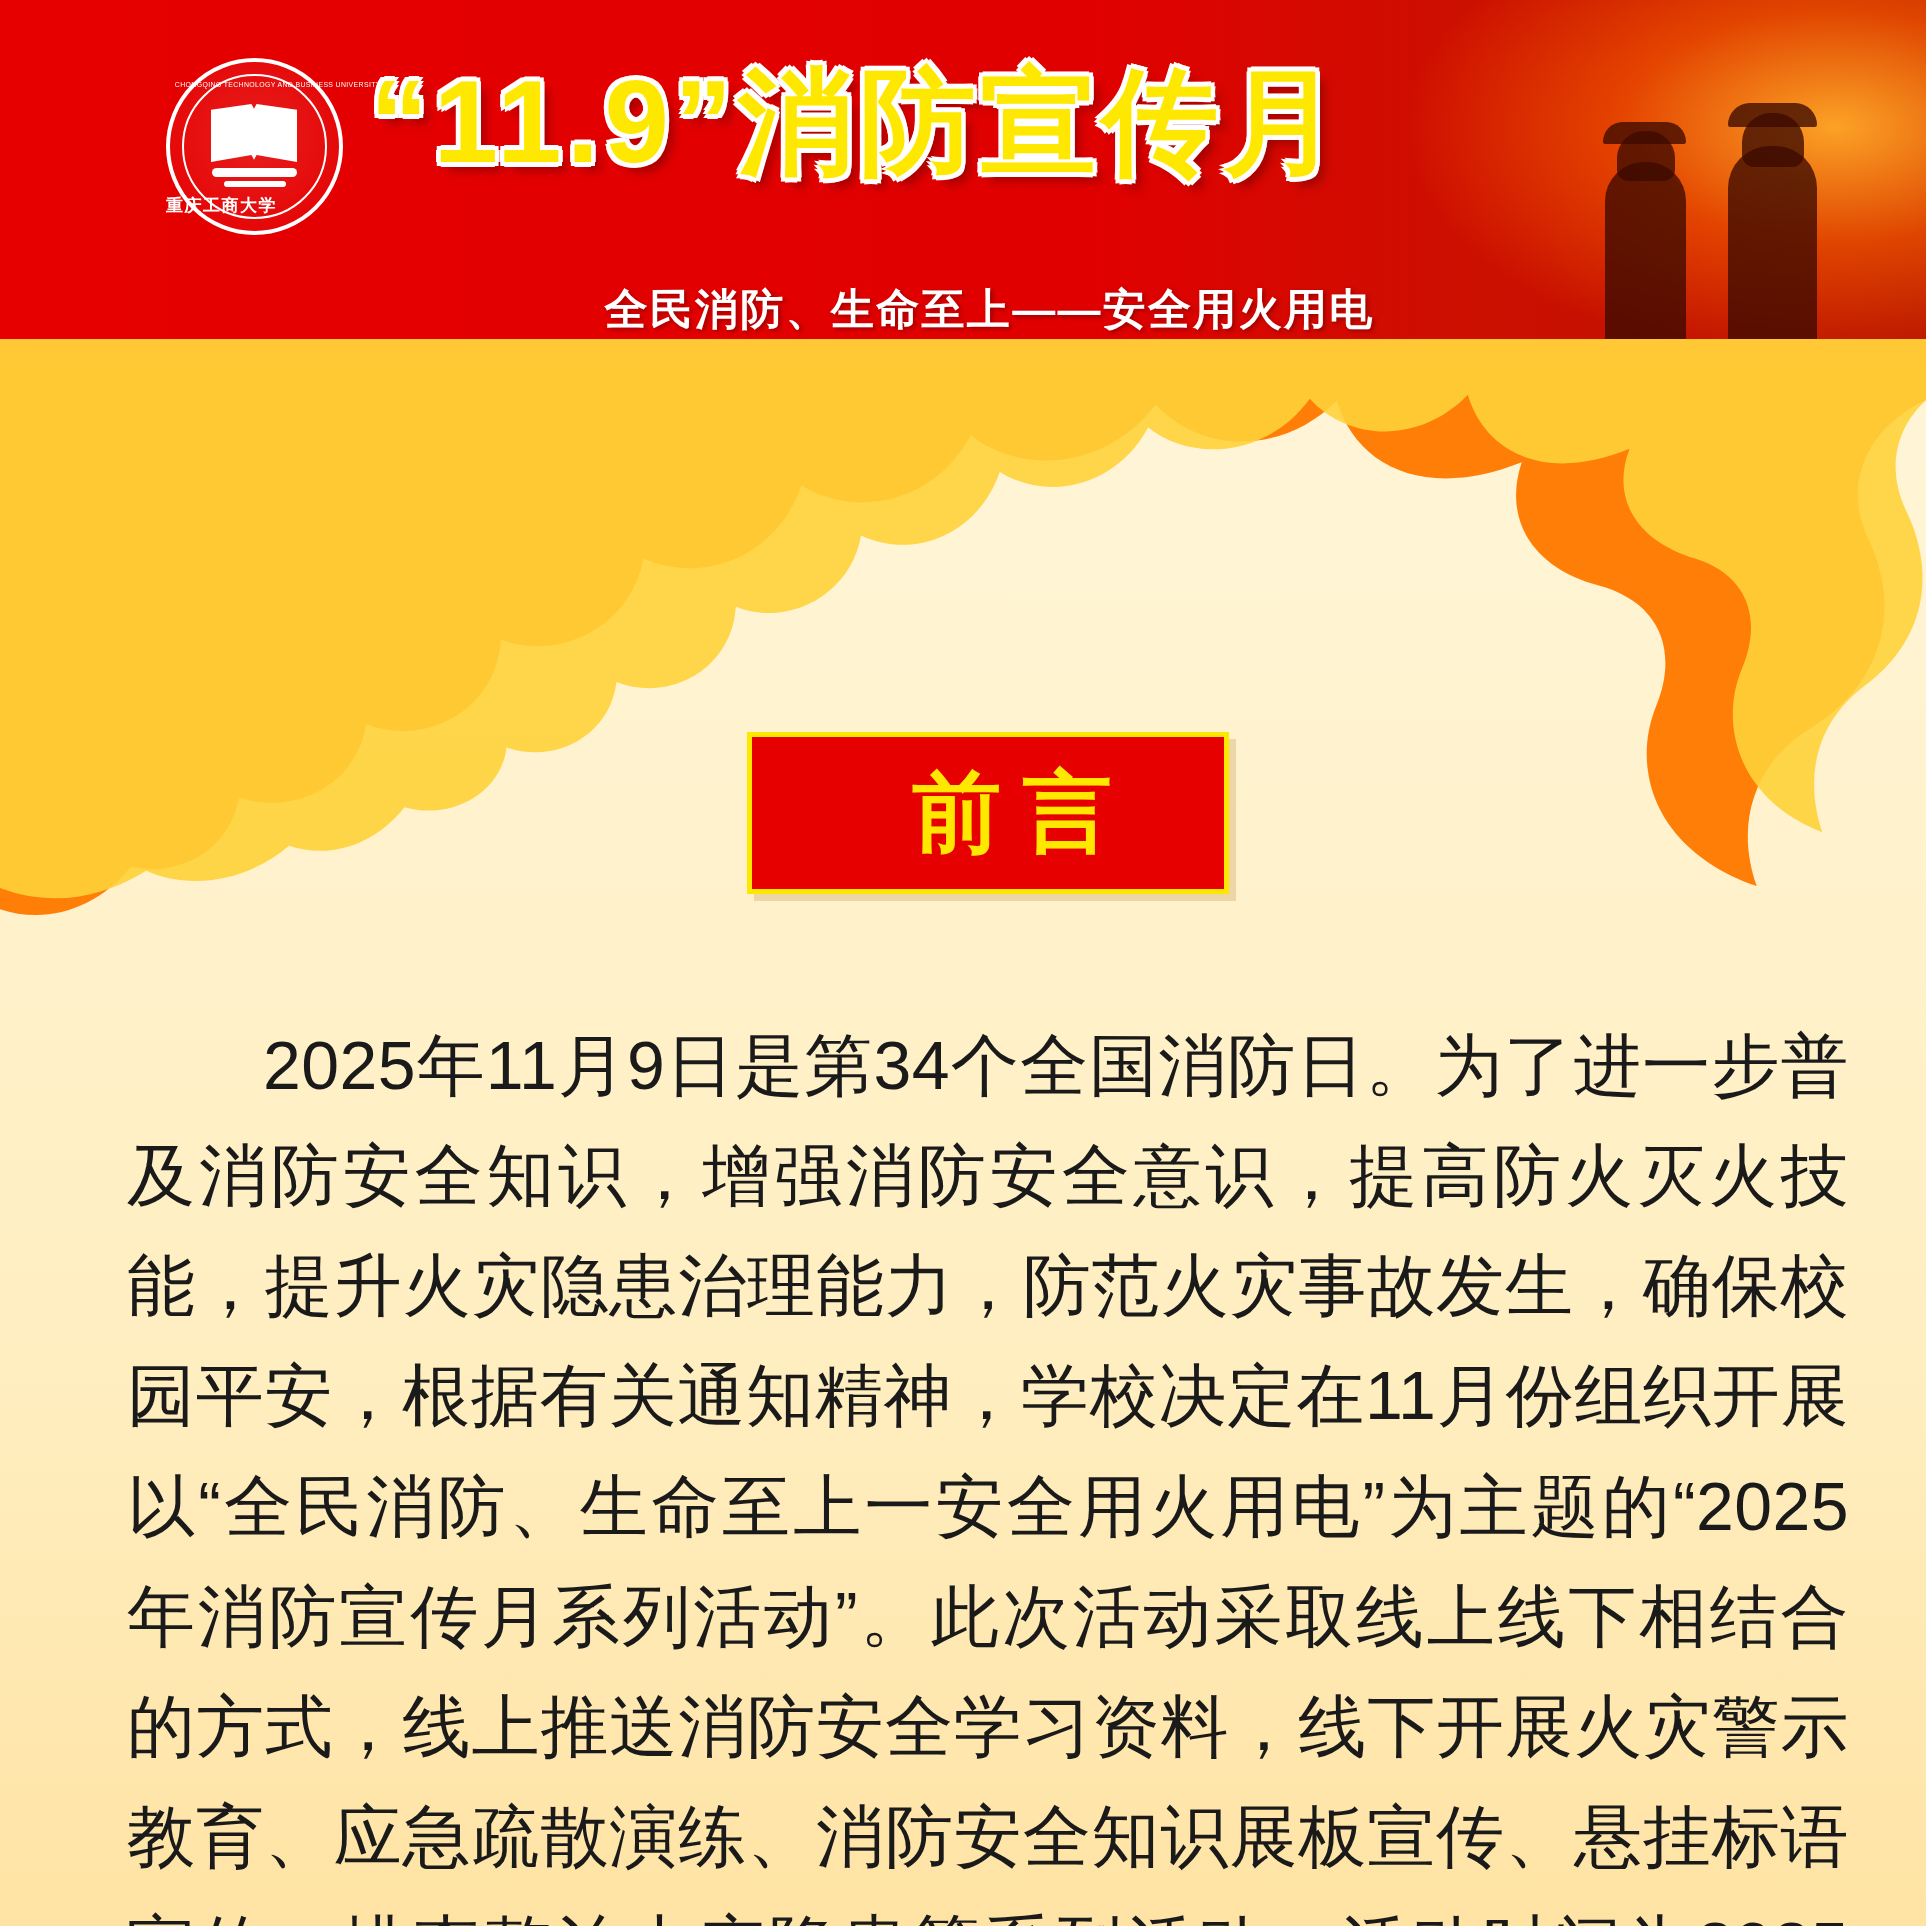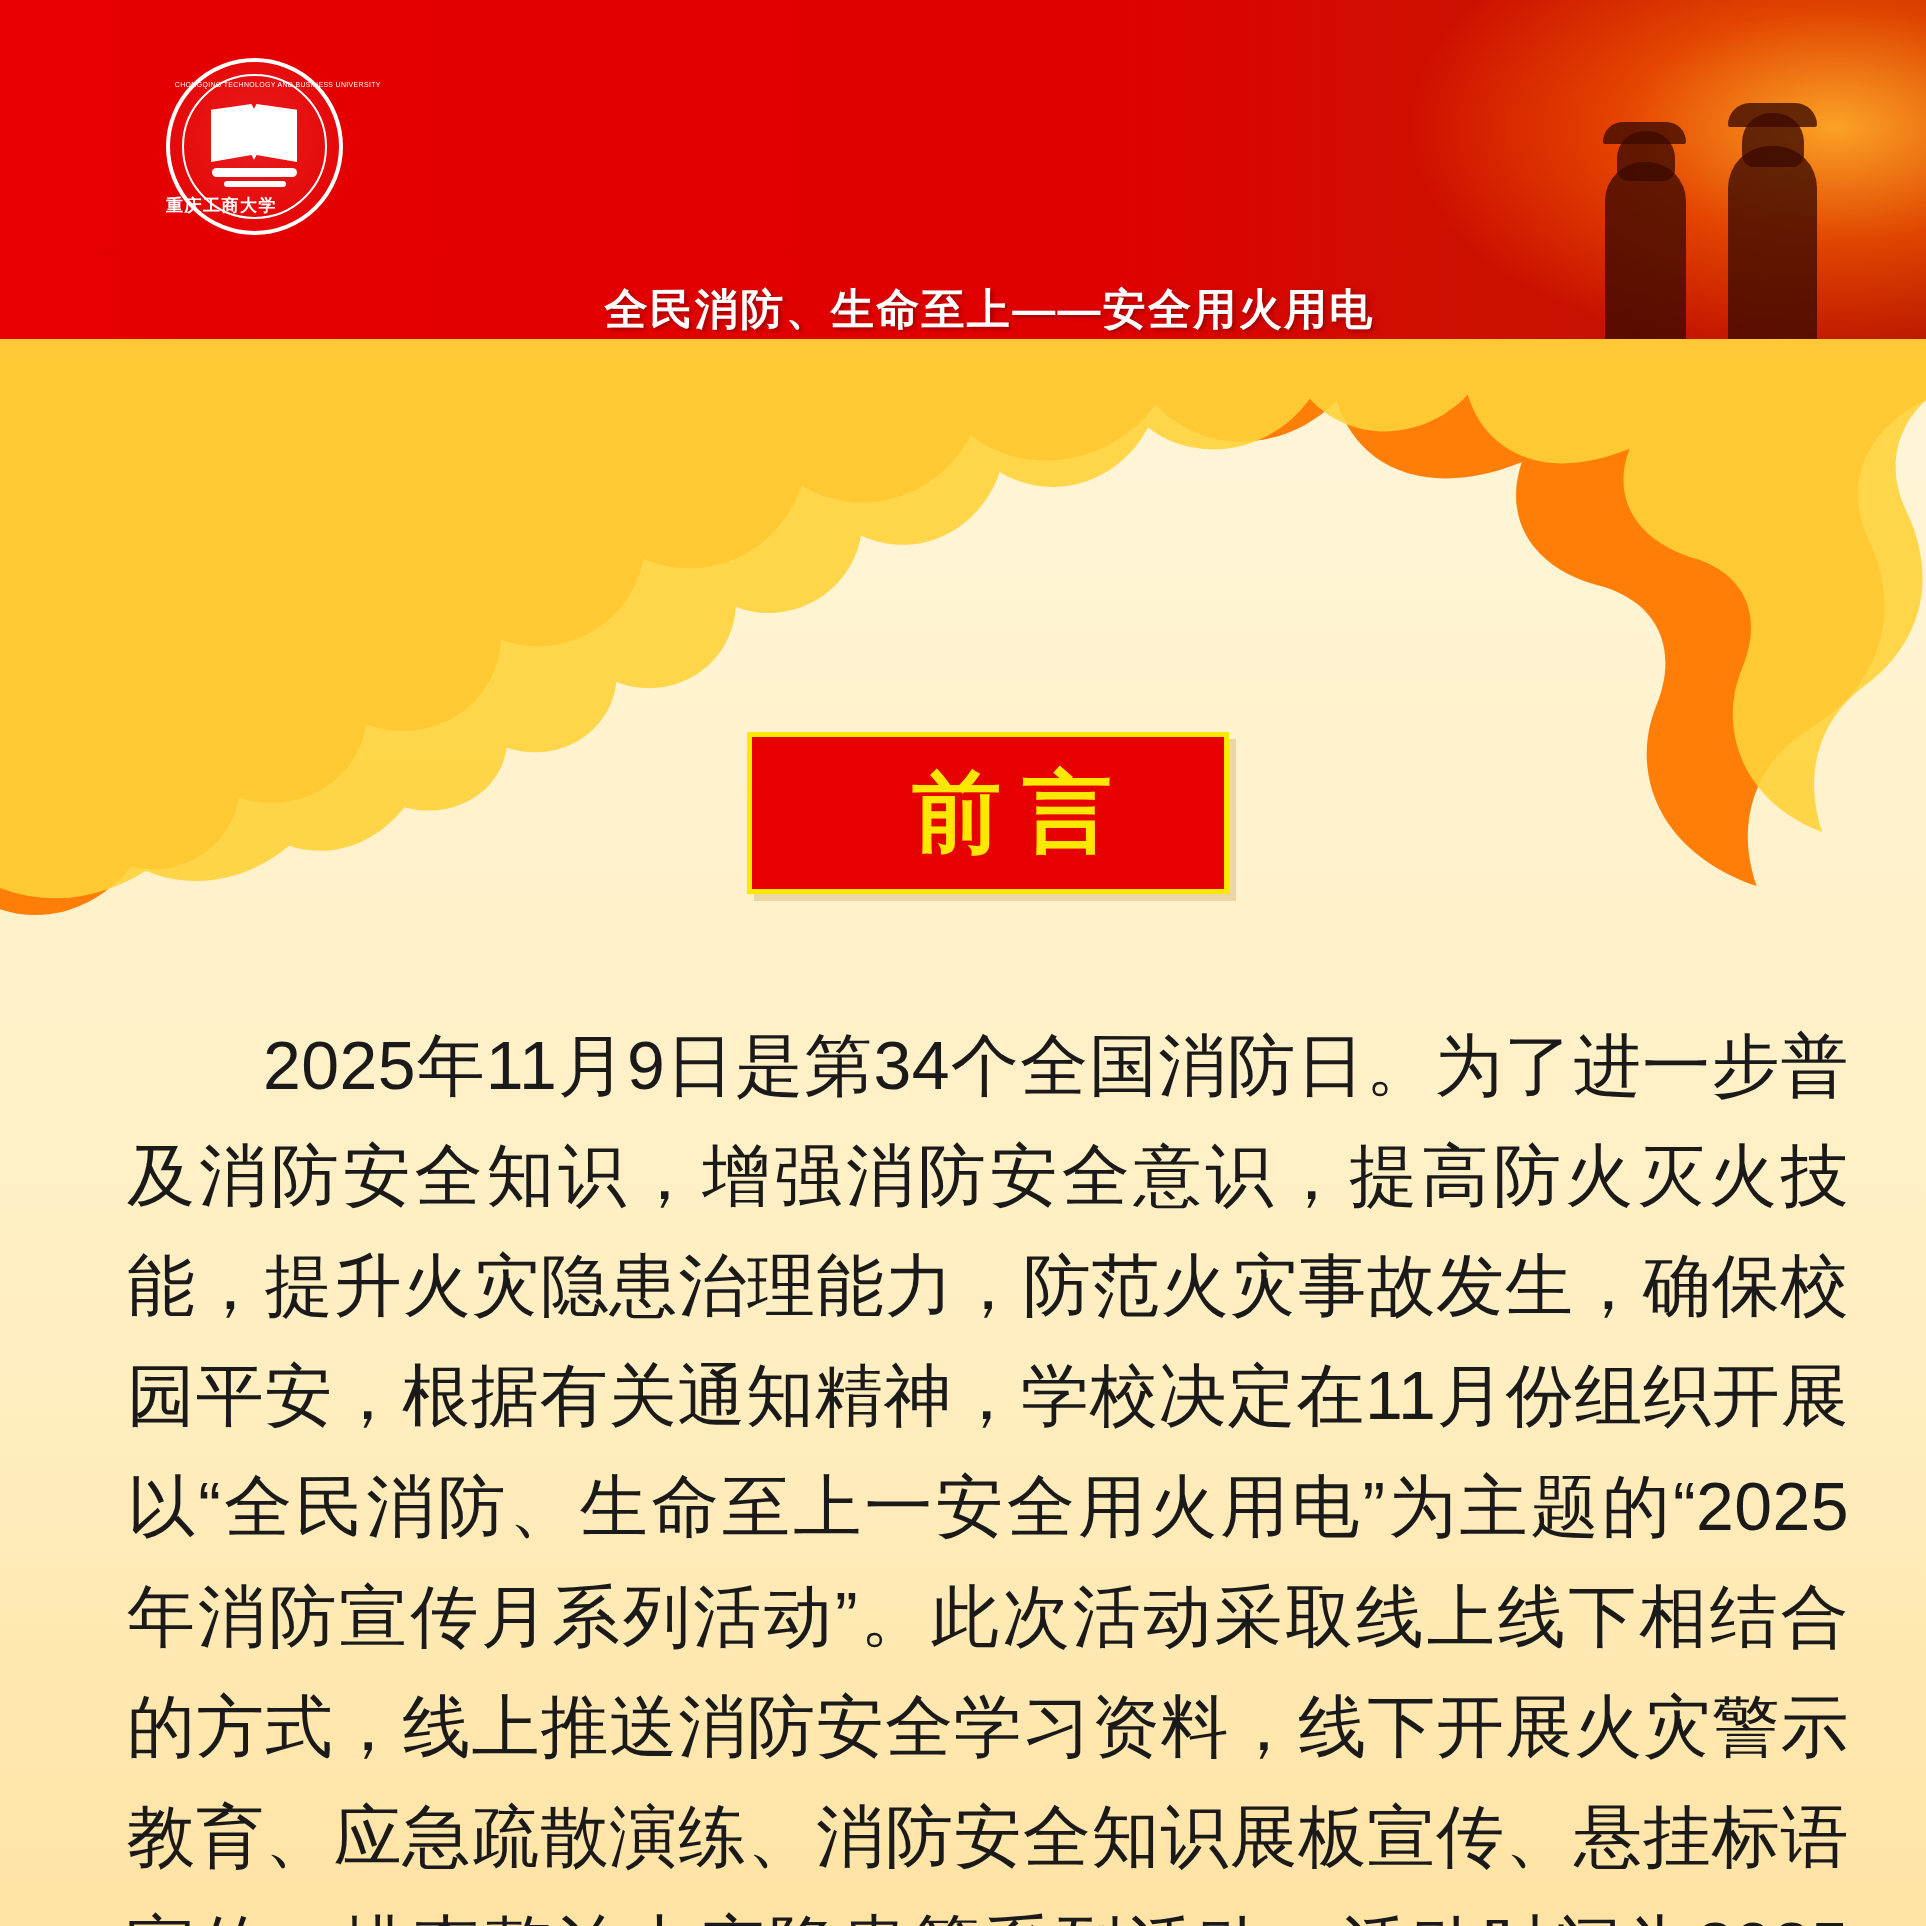--- a/index.html
+++ b/index.html
@@ -203,20 +203,21 @@
     <div class="logo">
       <div class="ring"></div>
       <div class="inner-ring"></div>
       <div class="book"></div>
       <div class="wave"></div>
       <div class="wave2"></div>
       <div class="logo-en">CHONGQING TECHNOLOGY AND BUSINESS UNIVERSITY</div>
       <div class="logo-cn">重庆工商大学</div>
     </div>
 
+    <div class="main-title">“11.9”消防宣传月</div>
     <div class="sub-title">全民消防、生命至上——安全用火用电</div>
   </div>
 
   <svg class="flame-band" viewBox="0 0 5137 1700" preserveAspectRatio="none">
     <path d="M0,0 L5137,0 L5137,120 C4900,150 4760,330 4850,520 C4940,710 4880,900 4700,1010 C4560,1095 4500,1250 4560,1420 C4300,1330 4230,1120 4300,950 C4360,800 4300,680 4150,640 C3980,595 3900,470 3950,320 C3700,420 3520,330 3470,160 C3330,300 3120,300 3000,170 C2880,330 2660,360 2520,250 C2430,420 2230,470 2080,380 C2020,560 1830,640 1670,570 C1640,740 1460,840 1300,780 C1290,960 1110,1060 950,1000 C930,1150 770,1240 620,1190 C600,1320 470,1400 340,1370 C250,1480 120,1520 0,1480 Z" fill="#ff7a00" opacity="0.97"></path>
     <path d="M0,0 L5137,0 L5137,90 C4960,130 4870,290 4950,450 C5030,620 4990,790 4840,900 C4720,990 4680,1130 4730,1280 C4520,1200 4460,1010 4520,860 C4580,720 4530,610 4400,570 C4250,525 4180,415 4230,285 C4010,375 3855,295 3810,145 C3690,270 3505,270 3400,155 C3295,300 3100,325 2980,230 C2900,380 2725,425 2595,345 C2540,505 2375,575 2235,510 C2210,660 2050,750 1910,695 C1900,855 1740,945 1600,890 C1585,1025 1445,1105 1315,1060 C1300,1180 1170,1250 1050,1215 C970,1315 855,1350 750,1315 C640,1410 490,1430 380,1380 C250,1460 120,1470 0,1425 Z" fill="#ffd23a" opacity="0.9"></path>
   </svg>
 
   <div class="content">
     <div class="preface-badge">

